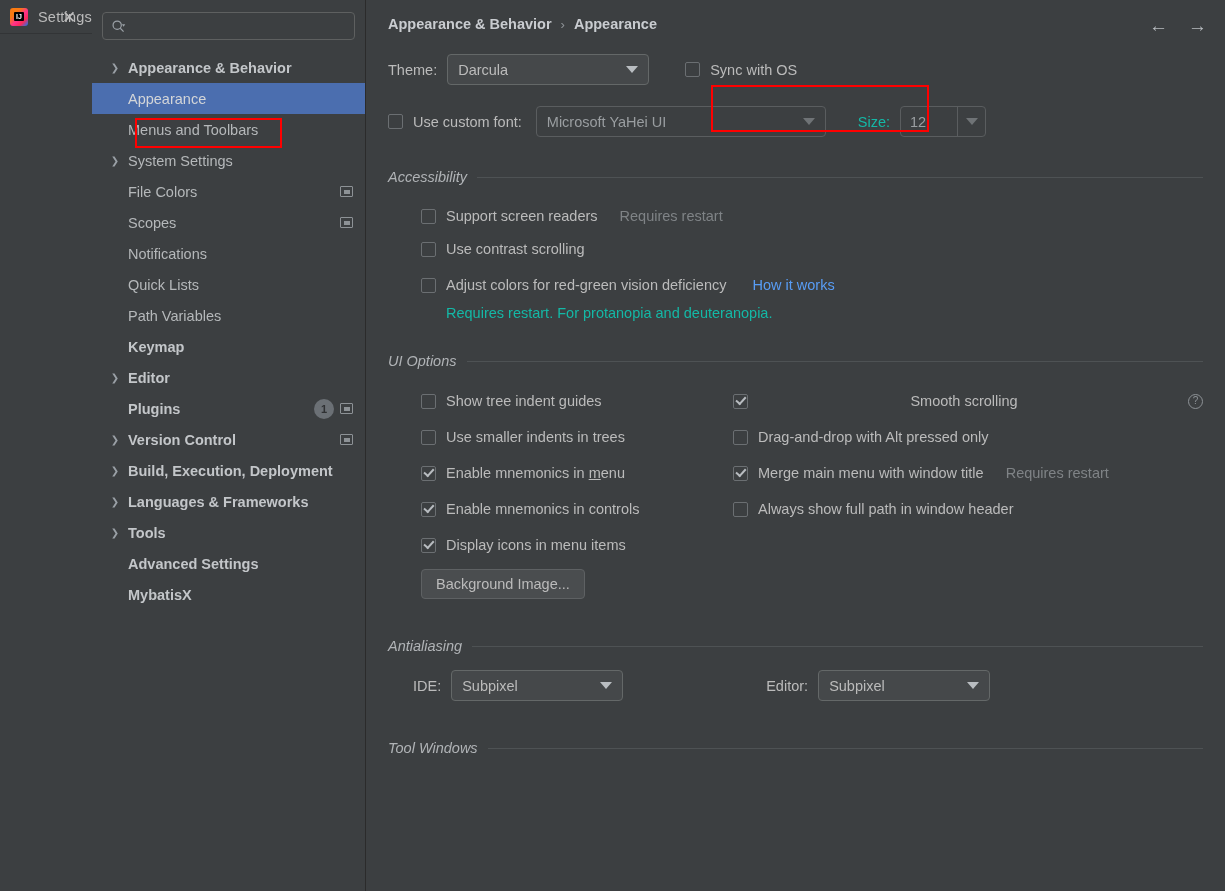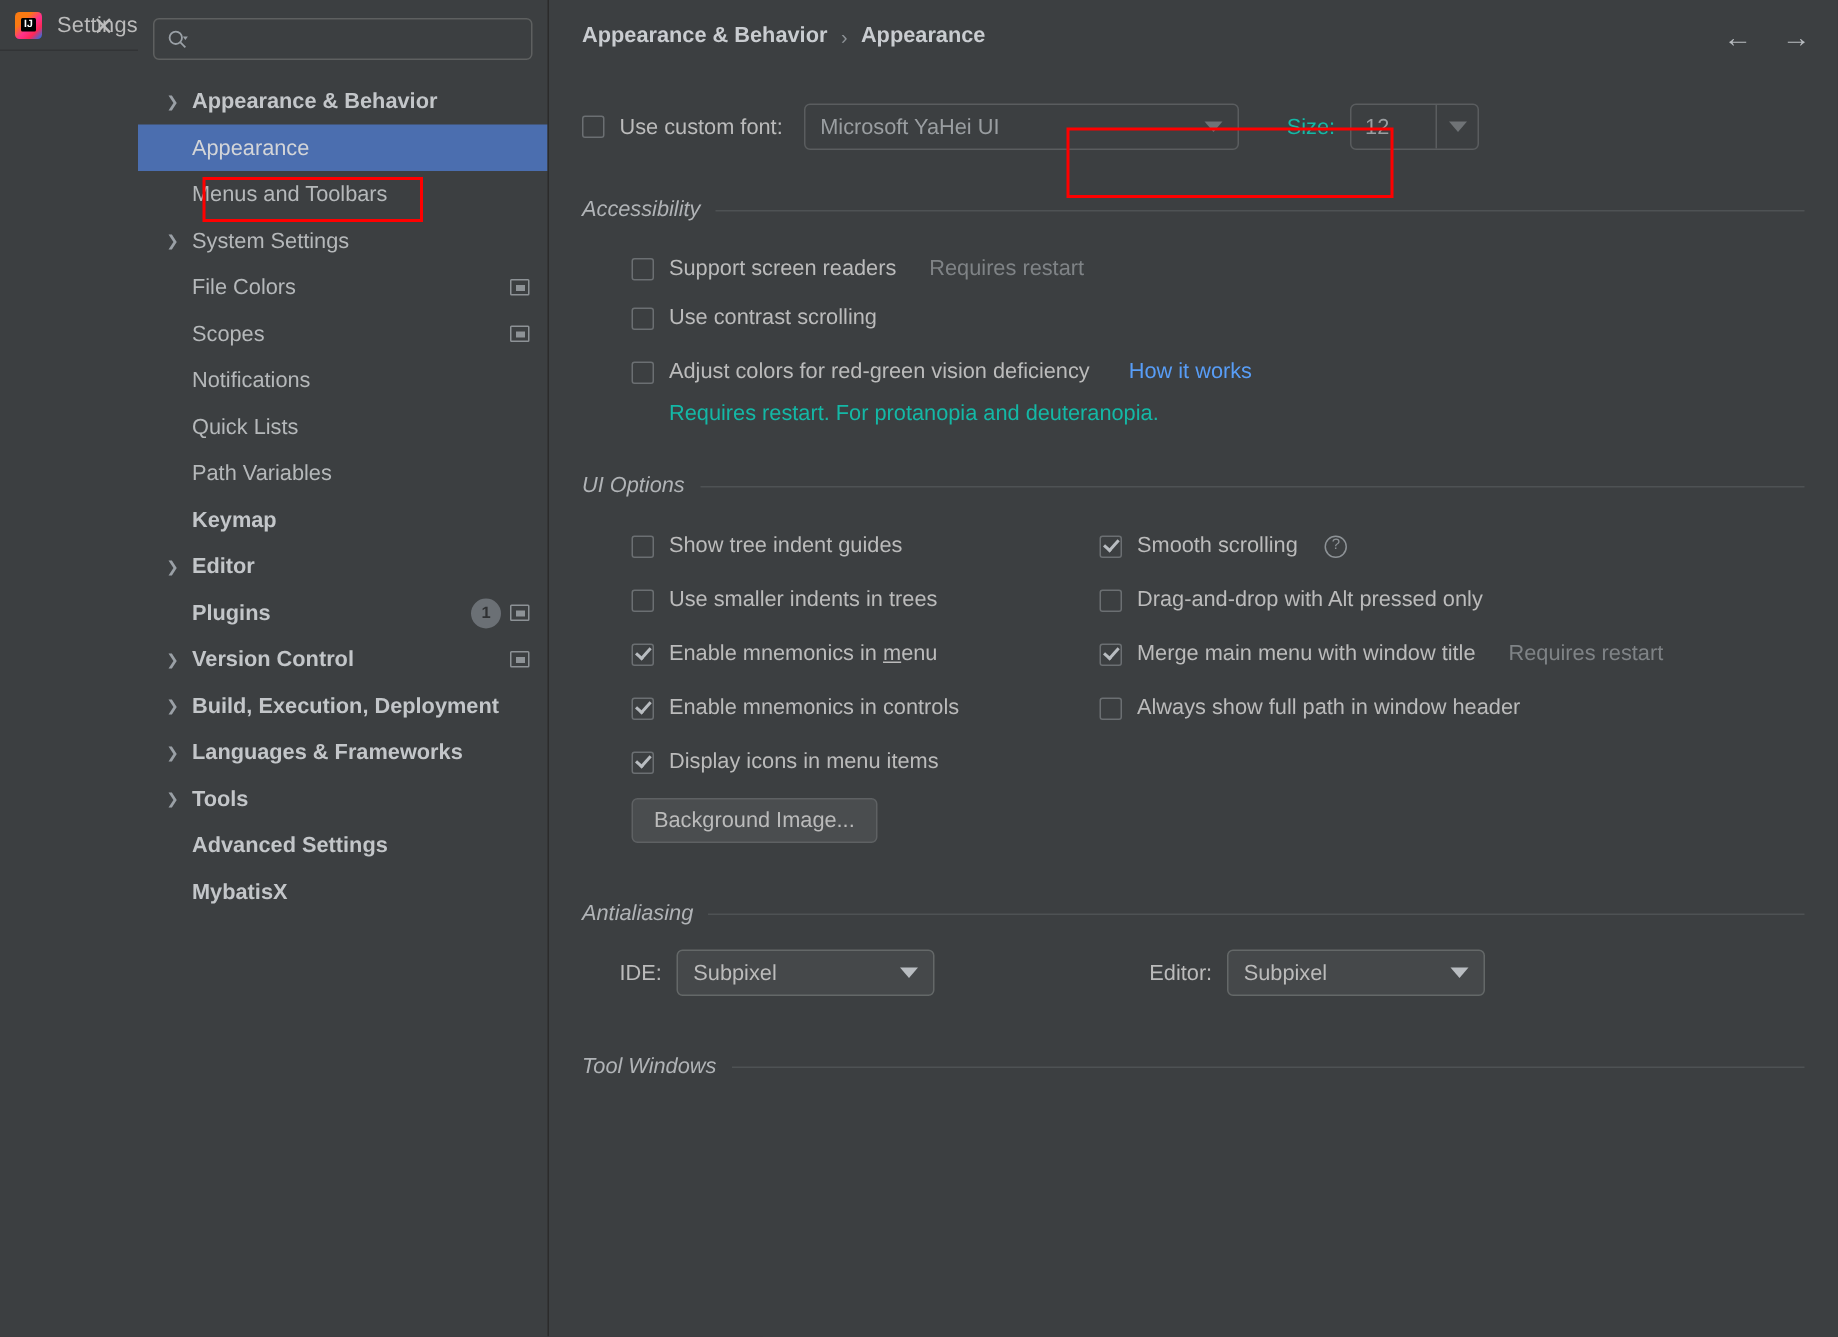--- a/index.html
+++ b/index.html
@@ -382,20 +382,31 @@
         <span>Appearance &amp; Behavior</span>
         <span class="sep">›</span>
         <span>Appearance</span>
       </div>
 
       <div class="nav-arrows">
         <span>←</span>
         <span>→</span>
       </div>
 
+      <div class="row" style="margin-top:6px; gap:10px;">
+        <span class="lbl">Theme:</span>
+        <div class="combo" style="width:202px;">
+          <span class="val">Darcula</span>
+          <span class="caret"></span>
+        </div>
+        <div class="cb-row" style="margin-left:26px;">
+          <span class="cb"></span>
+          <span class="txt">Sync with OS</span>
+        </div>
+      </div>
 
       <div class="row" style="margin-top:21px; gap:10px;">
         <div class="cb-row">
           <span class="cb"></span>
           <span class="txt">Use custom font:</span>
         </div>
         <div class="combo disabled" style="width:290px; margin-left:4px;">
           <span class="val">Microsoft YaHei UI</span>
           <span class="caret"></span>
         </div>
@@ -460,21 +471,21 @@
           <div class="cb-row" style="height:36px;">
             <span class="cb checked"></span>
             <span class="txt">Display icons in menu items</span>
           </div>
           <div style="margin-top:6px;">
             <button class="btn-gray">Background Image...</button>
           </div>
         </div>
 
         <div style="width:470px;">
-          <div class="cb-row" style="height:36px;">
+          <div class="cb-row" style="height:36px;justify-content:space-between;">
             <span class="cb checked"></span>
             <span class="txt">Smooth scrolling</span>
             <span class="help-circle">?</span>
           </div>
           <div class="cb-row" style="height:36px;">
             <span class="cb"></span>
             <span class="txt">Drag-and-drop with Alt pressed only</span>
           </div>
           <div class="cb-row" style="height:36px;">
             <span class="cb checked"></span>

